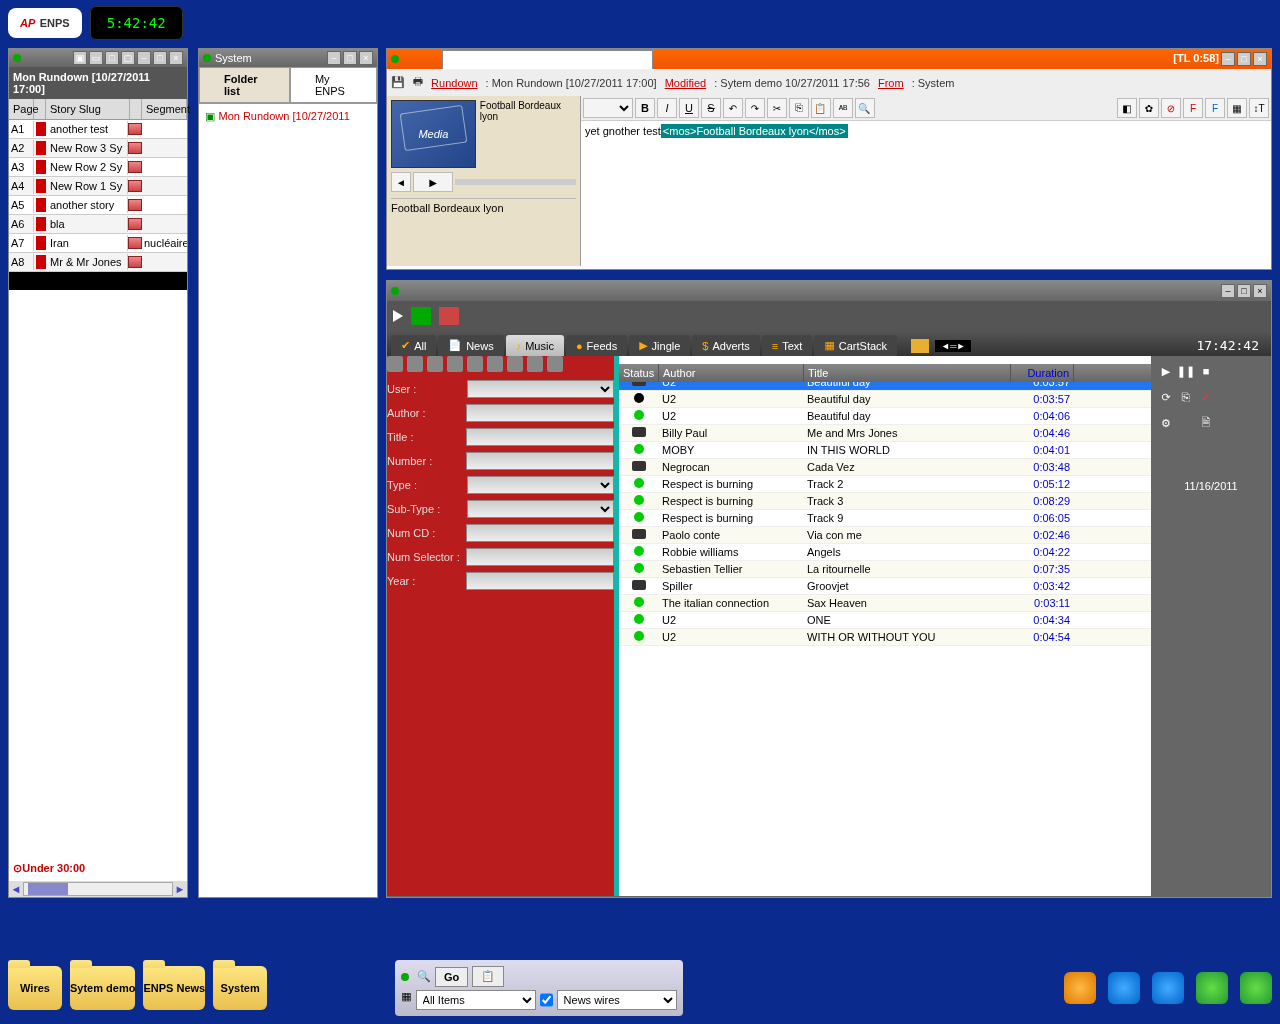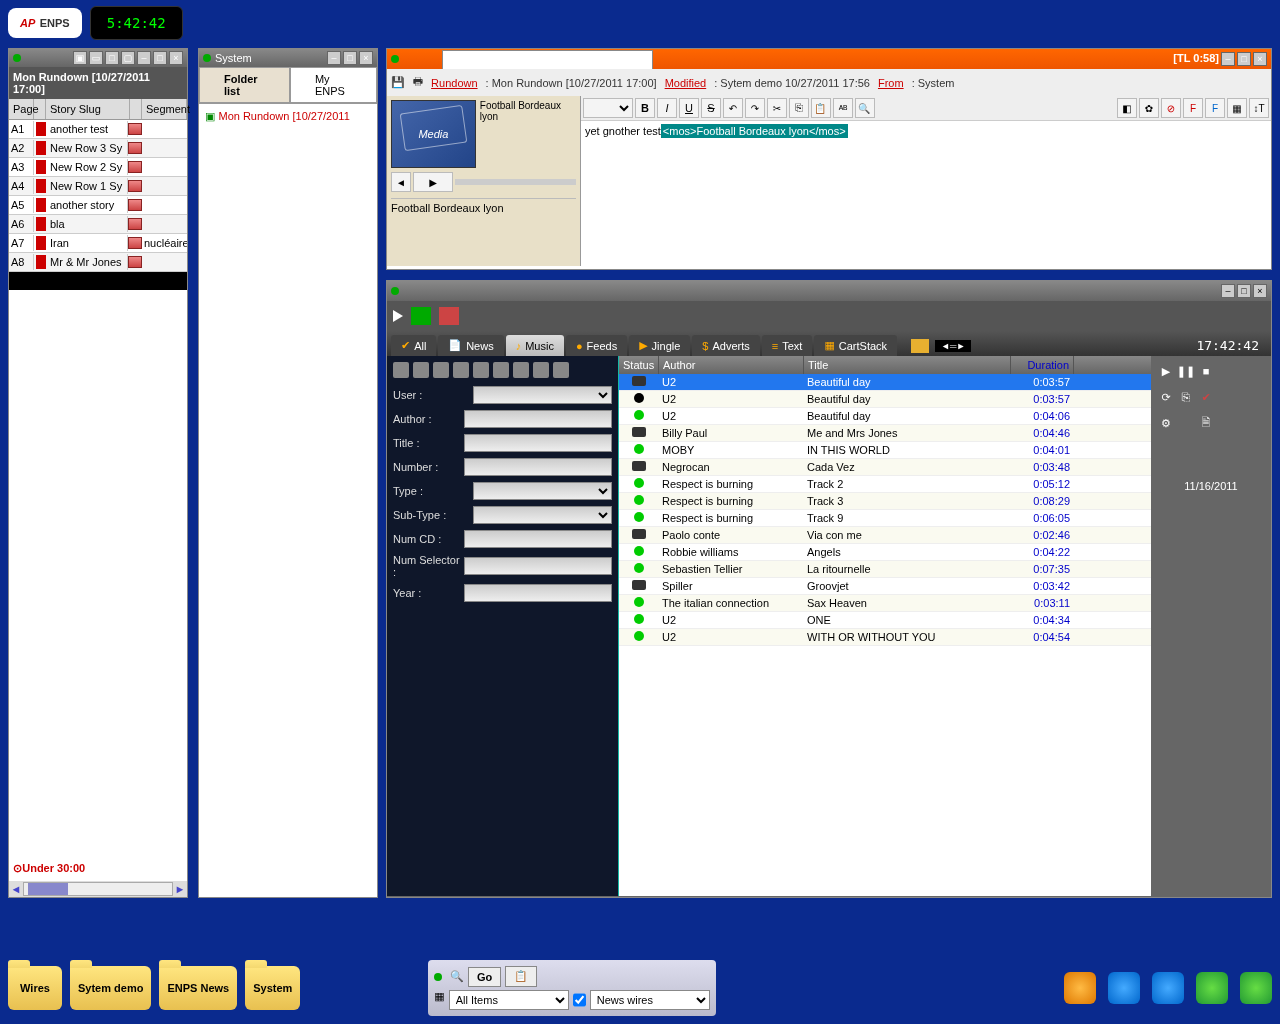--- a/index.html
+++ b/index.html
@@ -57,45 +57,45 @@
 .mus-tools{background:#555;padding:6px;display:flex;gap:8px;align-items:center}
 .mus-play{width:0;height:0;border-left:10px solid #fff;border-top:6px solid transparent;border-bottom:6px solid transparent;cursor:pointer}
 .mus-ico{width:20px;height:18px;background:#0a0;cursor:pointer}
 .mus-ico2{width:20px;height:18px;background:#c44;cursor:pointer}
 .mus-tabs{background:linear-gradient(#555,#333);display:flex;padding:4px 4px 0;gap:2px;align-items:center}
 .mus-tab{padding:4px 10px;color:#fff;cursor:pointer;display:flex;align-items:center;gap:4px;background:#444;border-radius:3px 3px 0 0}
 .mus-tab.active{background:linear-gradient(#ddd,#bbb);color:#000}
 .chk{color:#fa0}
 .mus-clock{margin-left:auto;color:#fff;font-family:monospace;font-size:13px;padding-right:8px}
 .mus-body{display:flex;height:540px}
-.mus-search{width:232px;background:#0f172a;padding:6px;color:#ddd;border-right:1px solid #14b8a6}
+.mus-search{width:232px;background:#b91c1c;padding:0;color:#ddd;border-right:5px solid #14b8a6}
 .mus-icons{display:flex;gap:4px;margin-bottom:8px}
 .mus-icons span{width:16px;height:16px;background:#888;border-radius:2px;cursor:pointer}
 .srow{display:flex;align-items:center;margin-bottom:6px}
 .srow label{width:80px}
 .srow input,.srow select{flex:1;background:linear-gradient(#ccc,#eee);border:1px solid #888;padding:2px;height:18px}
 .mus-table{flex:1;background:#fff;overflow:auto}
-.mt-head{display:flex;background:linear-gradient(#888,#666);color:#fff;position:sticky;top:0}
+.mt-head{display:flex;background:linear-gradient(#888,#666);color:#fff;position:sticky;top:8px}
 .mt-head div{padding:3px 4px;border-right:1px solid #555}
 .mt-row{display:flex;border-bottom:1px solid #eee;height:17px;align-items:center;cursor:pointer}
 .mt-row:nth-child(even){background:#fafaf0}
 .mt-row.sel{background:#27e;color:#fff}
 .mt-st{width:40px;text-align:center}
 .mt-au{width:145px;padding-left:3px}
 .mt-ti{width:207px;padding-left:3px}
 .mt-du{width:63px;text-align:right;padding-right:4px;color:#00c}
 .mt-row.sel .mt-du{color:#fff}
 .gdot{display:inline-block;width:10px;height:10px;background:#0c0;border-radius:50%}
 .kdot{display:inline-block;width:14px;height:10px;background:#333;border-radius:2px}
 .mus-side{width:120px;background:#666;padding:8px;color:#fff}
 .mus-side-btns{display:flex;gap:6px;margin-bottom:12px}
 .sb{width:14px;height:14px;cursor:pointer;display:flex;align-items:center;justify-content:center}
 
 .bottom{position:absolute;bottom:0;left:0;right:0;height:72px;display:flex;align-items:center;padding:8px;gap:8px}
-.folder{background:linear-gradient(#ffe680,#e8c050);padding:8px 8px;border-radius:0 6px 6px 6px;color:#000;font-weight:bold;cursor:pointer;position:relative;min-width:54px;text-align:center;height:44px;display:flex;align-items:center;justify-content:center}
+.folder{background:linear-gradient(#ffe680,#e8c050);padding:8px 0;border-radius:0 6px 6px 6px;color:#000;font-weight:bold;cursor:pointer;position:relative;min-width:54px;text-align:center;height:44px;display:flex;align-items:center;justify-content:center}
 .folder::before{content:'';position:absolute;top:-6px;left:0;width:22px;height:8px;background:linear-gradient(#ffe680,#f4d870);border-radius:3px 3px 0 0}
 .search-area{background:linear-gradient(#dde,#bbc);padding:6px;border-radius:4px;display:flex;flex-direction:column;gap:3px;margin-left:120px}
 .search-row{display:flex;gap:4px;align-items:center}
 .search-in{width:290px;padding:3px;border:1px solid #888;color:#777}
 .go-btn{padding:3px 8px;border:1px solid #888;background:#eee;cursor:pointer;font-weight:bold}
 .filter-row{display:flex;gap:4px}
 .filter-sel{background:#fff;border:1px solid #888;padding:2px;width:120px}
 .sys-icons{margin-left:auto;display:flex;gap:12px}
 .sys-icon{width:32px;height:32px;cursor:pointer;background:radial-gradient(#4af,#06c);border-radius:6px}
 .sys-icon.g{background:radial-gradient(#6d4,#293)}

